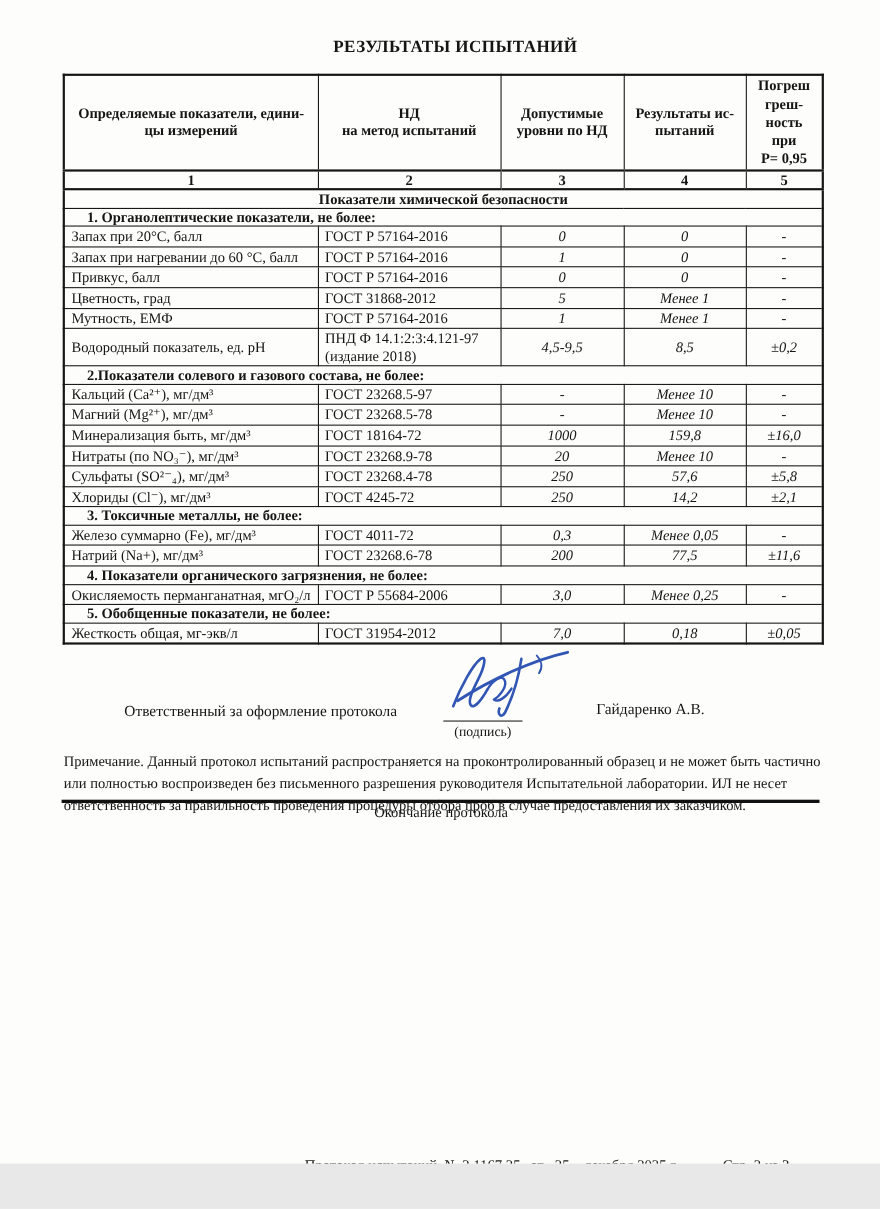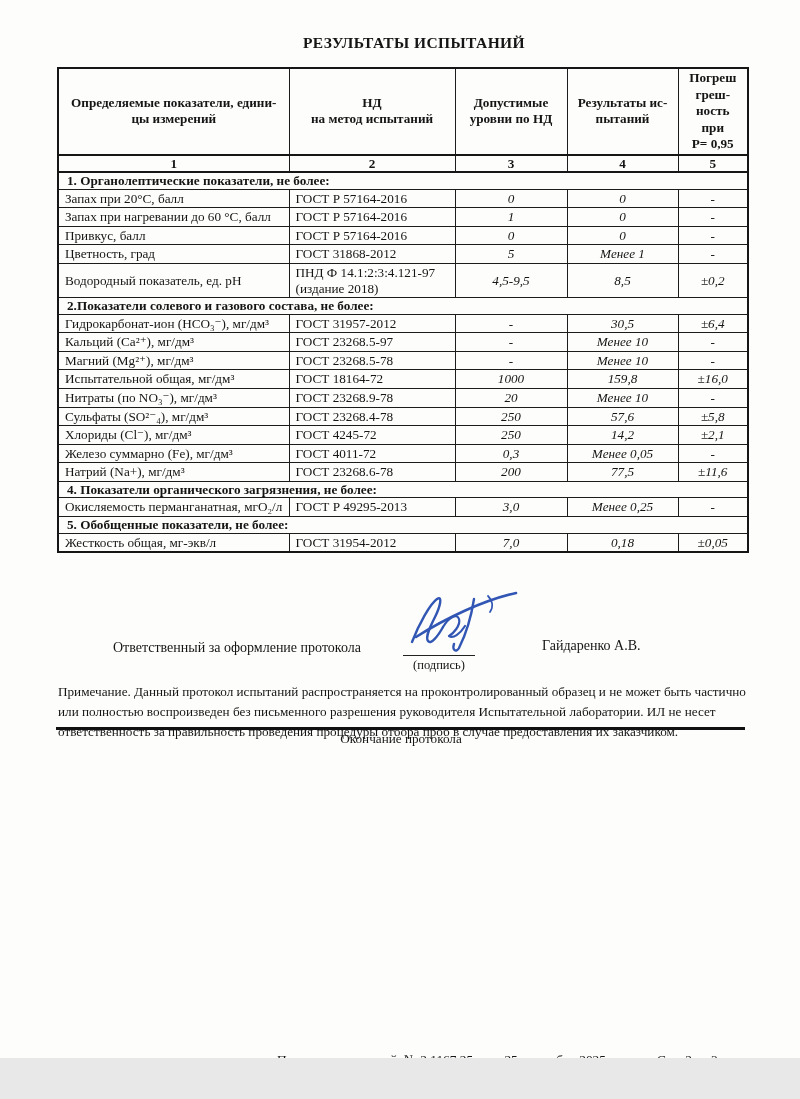--- a/index.html
+++ b/index.html
@@ -45,21 +45,21 @@
     height: 16px; padding: 0 2px;
     border-bottom: 2px solid #161616;
   }
   tr.group td {
     font-weight: bold; text-align: center;
     height: 15px; padding: 0 4px;
     border-bottom: 1.5px solid #161616;
   }
   tr.sec td {
     font-weight: bold; text-align: left;
-    height: 16px; padding: 0 8px;
+    height: 16px; padding: 0 20px;
   }
   tr.data td { height: 18px; vertical-align: middle; }
   td.cname { text-align: left; }
   td.cnd   { text-align: left; padding-left: 8px; white-space: pre-line; }
   td.cval  { text-align: center; font-style: italic; }
   
   .resp-label  { position:absolute; left:113px; top:640px; font-size:14px; }
   .sig-name    { position:absolute; left:542px; top:638px; font-size:14px; }
   .sig-svg     { position:absolute; left:404px; top:590px; }
   .sig-line    { position:absolute; left:403px; top:655px; width:72px; border-top:1.4px solid #222; }
@@ -110,20 +110,23 @@
       </tr>
       <tr class="numbers-row">
         <td>1</td>
         <td>2</td>
         <td>3</td>
         <td>4</td>
         <td>5</td>
       </tr>
     </thead>
     <tbody>
+        <tr class="group">
+          <td colspan="5">Показатели химической безопасности</td>
+        </tr>
         <tr class="sec">
           <td colspan="5">1. Органолептические показатели, не более:</td>
         </tr>
         <tr class="data">
           <td class="cname">Запах при 20°С, балл</td>
           <td class="cnd">ГОСТ Р 57164-2016</td>
           <td class="cval">0</td>
           <td class="cval">0</td>
           <td class="cval">-</td>
         </tr>
@@ -138,57 +141,57 @@
           <td class="cname">Привкус, балл</td>
           <td class="cnd">ГОСТ Р 57164-2016</td>
           <td class="cval">0</td>
           <td class="cval">0</td>
           <td class="cval">-</td>
         </tr>
         <tr class="data">
           <td class="cname">Цветность, град</td>
           <td class="cnd">ГОСТ 31868-2012</td>
           <td class="cval">5</td>
+          <td class="cval">Менее 1</td>
+          <td class="cval">-</td>
+        </tr>
+        <tr class="data">
+          <td class="cname">Мутность, ЕМФ</td>
+          <td class="cnd">ГОСТ Р 57164-2016</td>
+          <td class="cval">1</td>
           <td class="cval">Менее 1</td>
           <td class="cval">-</td>
         </tr>
         <tr class="data">
           <td class="cname">Водородный показатель, ед. рН</td>
           <td class="cnd">ПНД Ф 14.1:2:3:4.121-97
 (издание 2018)</td>
           <td class="cval">4,5-9,5</td>
           <td class="cval">8,5</td>
           <td class="cval">±0,2</td>
         </tr>
         <tr class="sec">
           <td colspan="5">2.Показатели солевого и газового состава, не более:</td>
         </tr>
         <tr class="data">
-          <td class="cname">Гидрокарбонат-ион (НСО₃⁻),  мг/дм³</td>
-          <td class="cnd">ГОСТ 31957-2012</td>
-          <td class="cval">-</td>
-          <td class="cval">30,5</td>
-          <td class="cval">±6,4</td>
-        </tr>
-        <tr class="data">
           <td class="cname">Кальций (Са²⁺), мг/дм³</td>
           <td class="cnd">ГОСТ 23268.5-97</td>
           <td class="cval">-</td>
           <td class="cval">Менее 10</td>
           <td class="cval">-</td>
         </tr>
         <tr class="data">
           <td class="cname">Магний (Mg²⁺), мг/дм³</td>
           <td class="cnd">ГОСТ 23268.5-78</td>
           <td class="cval">-</td>
           <td class="cval">Менее 10</td>
           <td class="cval">-</td>
         </tr>
         <tr class="data">
-          <td class="cname">Испытательной общая,  мг/дм³</td>
+          <td class="cname">Минерализация быть,  мг/дм³</td>
           <td class="cnd">ГОСТ 18164-72</td>
           <td class="cval">1000</td>
           <td class="cval">159,8</td>
           <td class="cval">±16,0</td>
         </tr>
         <tr class="data">
           <td class="cname">Нитраты (по NO₃⁻), мг/дм³</td>
           <td class="cnd">ГОСТ 23268.9-78</td>
           <td class="cval">20</td>
           <td class="cval">Менее 10</td>
@@ -201,40 +204,43 @@
           <td class="cval">57,6</td>
           <td class="cval">±5,8</td>
         </tr>
         <tr class="data">
           <td class="cname">Хлориды (Cl⁻), мг/дм³</td>
           <td class="cnd">ГОСТ 4245-72</td>
           <td class="cval">250</td>
           <td class="cval">14,2</td>
           <td class="cval">±2,1</td>
         </tr>
+        <tr class="sec">
+          <td colspan="5">3. Токсичные металлы, не более:</td>
+        </tr>
         <tr class="data">
           <td class="cname">Железо суммарно (Fe), мг/дм³</td>
           <td class="cnd">ГОСТ 4011-72</td>
           <td class="cval">0,3</td>
           <td class="cval">Менее 0,05</td>
           <td class="cval">-</td>
         </tr>
         <tr class="data">
           <td class="cname">Натрий (Na+), мг/дм³</td>
           <td class="cnd">ГОСТ 23268.6-78</td>
           <td class="cval">200</td>
           <td class="cval">77,5</td>
           <td class="cval">±11,6</td>
         </tr>
         <tr class="sec">
           <td colspan="5">4. Показатели органического загрязнения, не более:</td>
         </tr>
         <tr class="data">
           <td class="cname">Окисляемость перманганатная, мгО₂/л</td>
-          <td class="cnd">ГОСТ Р 49295-2013</td>
+          <td class="cnd">ГОСТ Р 55684-2006</td>
           <td class="cval">3,0</td>
           <td class="cval">Менее 0,25</td>
           <td class="cval">-</td>
         </tr>
         <tr class="sec">
           <td colspan="5">5. Обобщенные показатели, не более:</td>
         </tr>
         <tr class="data">
           <td class="cname">Жесткость общая, мг-экв/л</td>
           <td class="cnd">ГОСТ 31954-2012</td>

